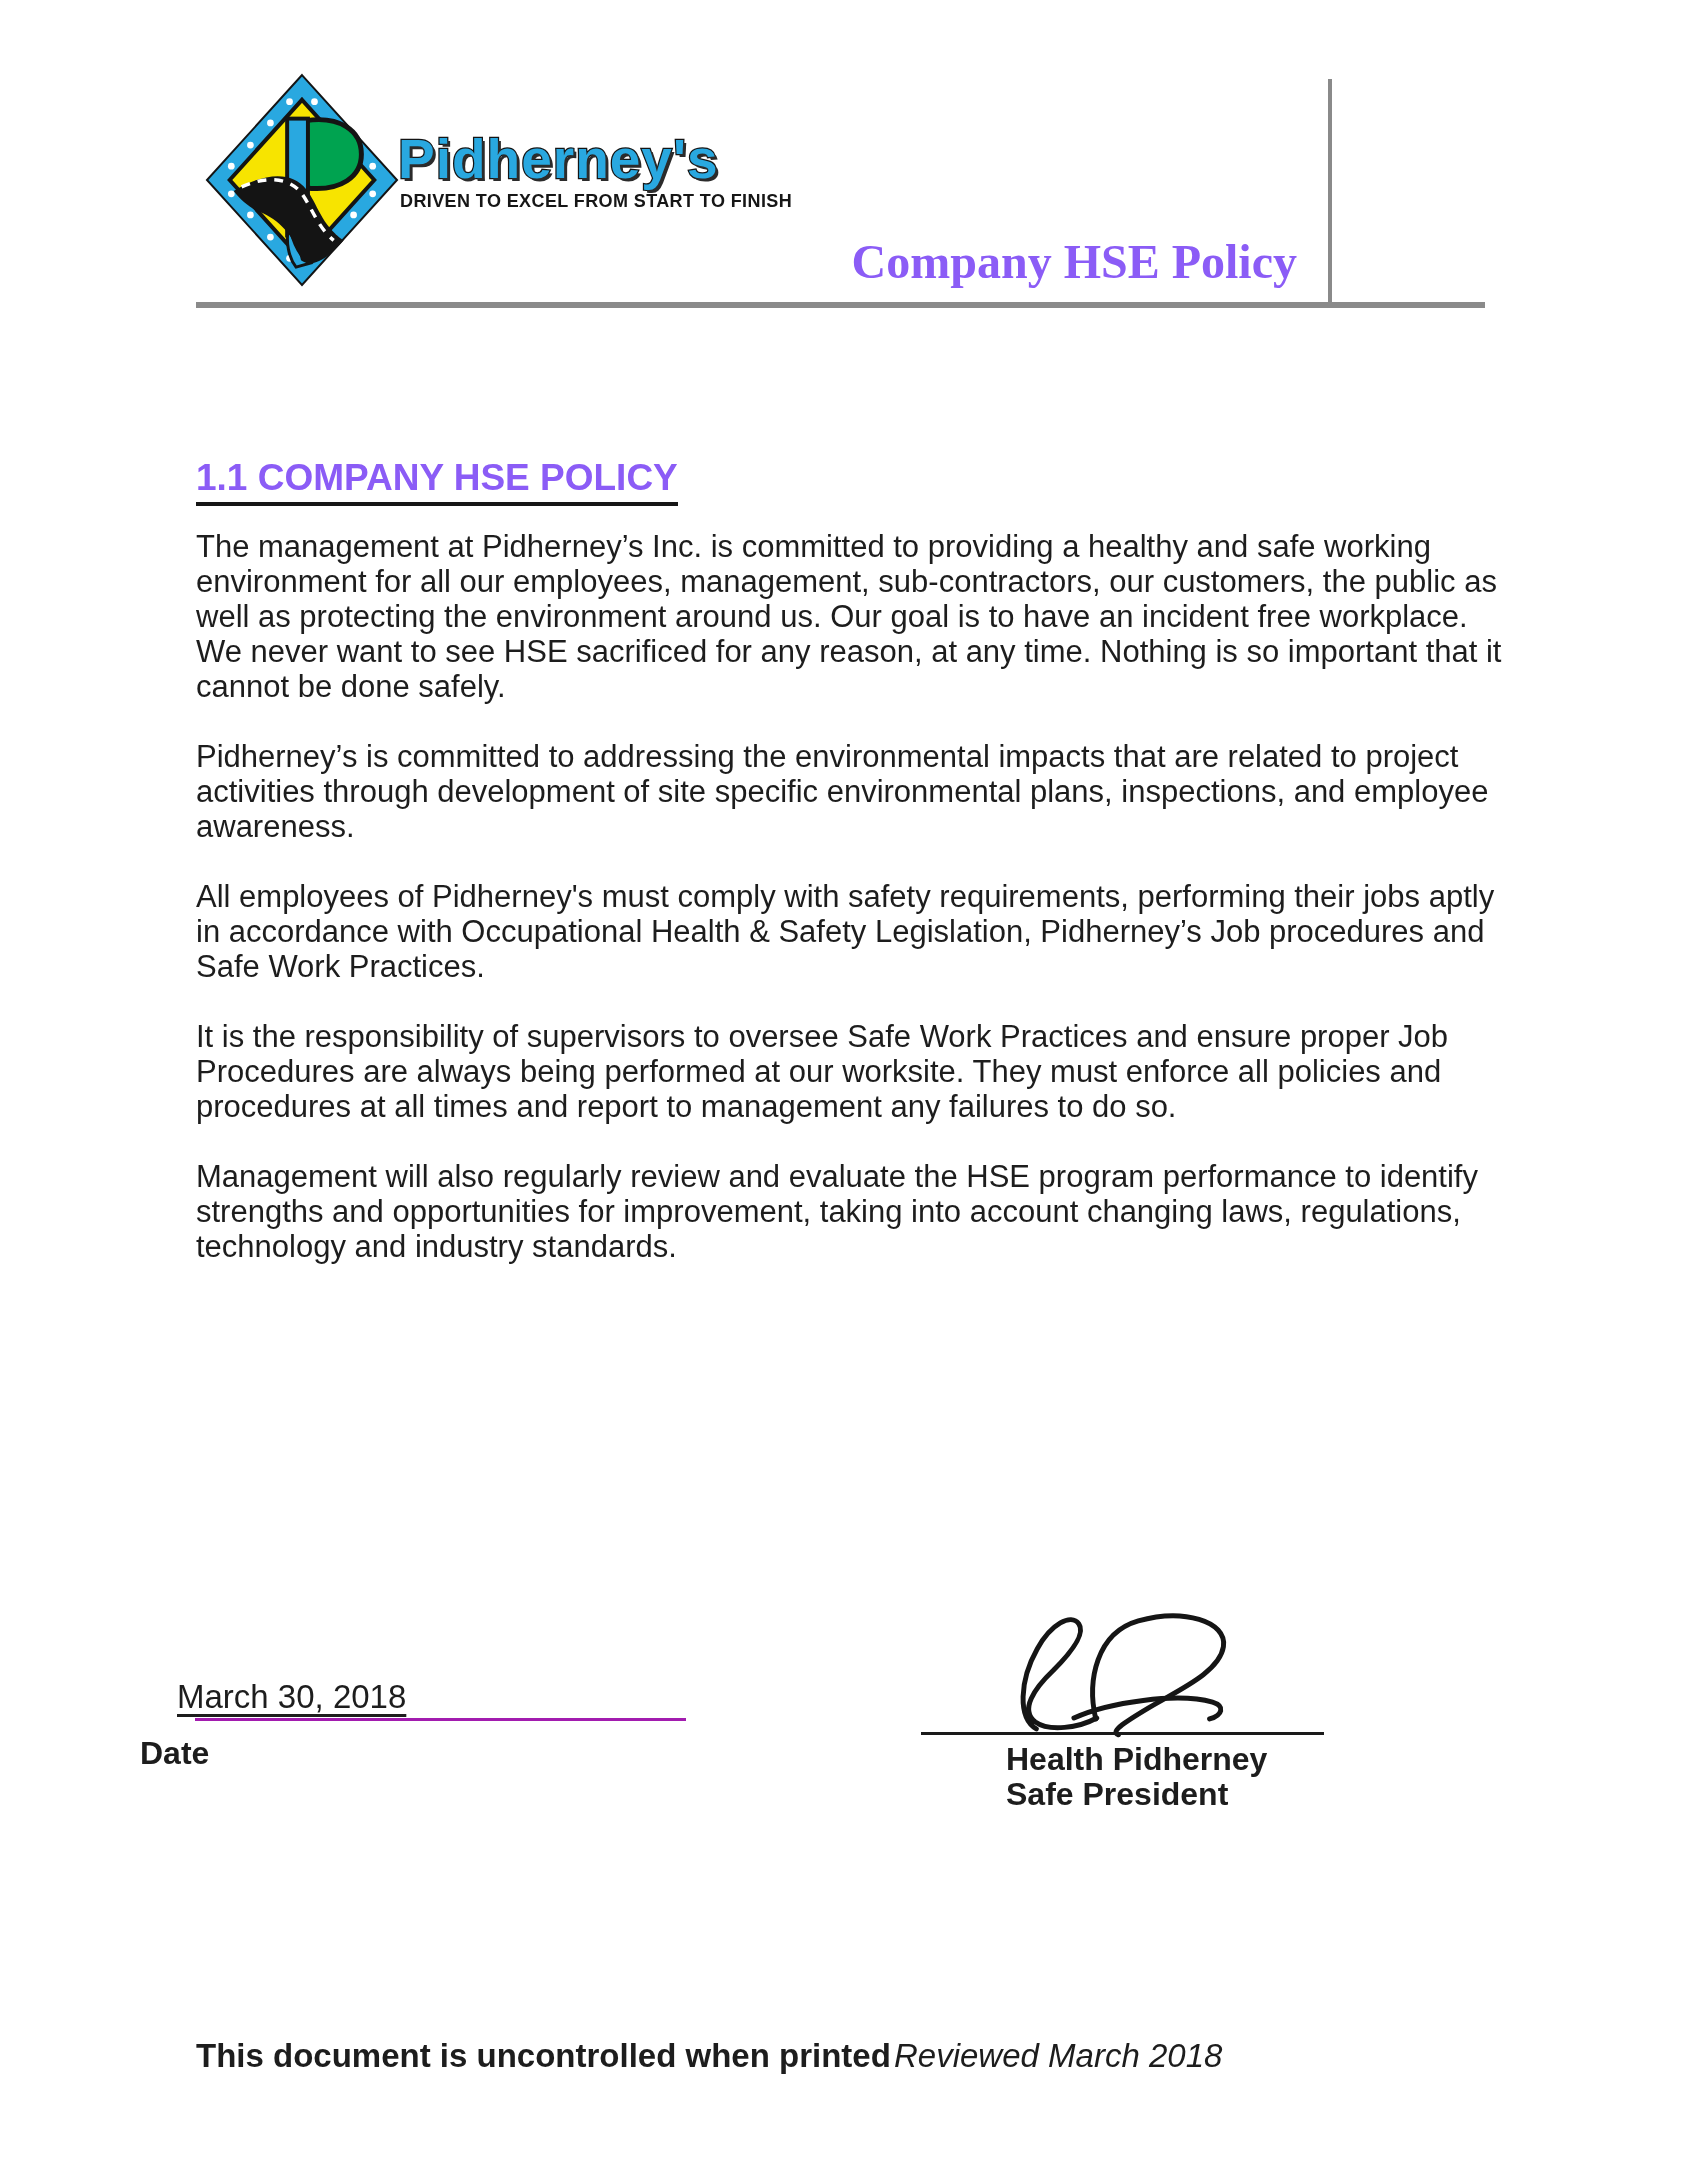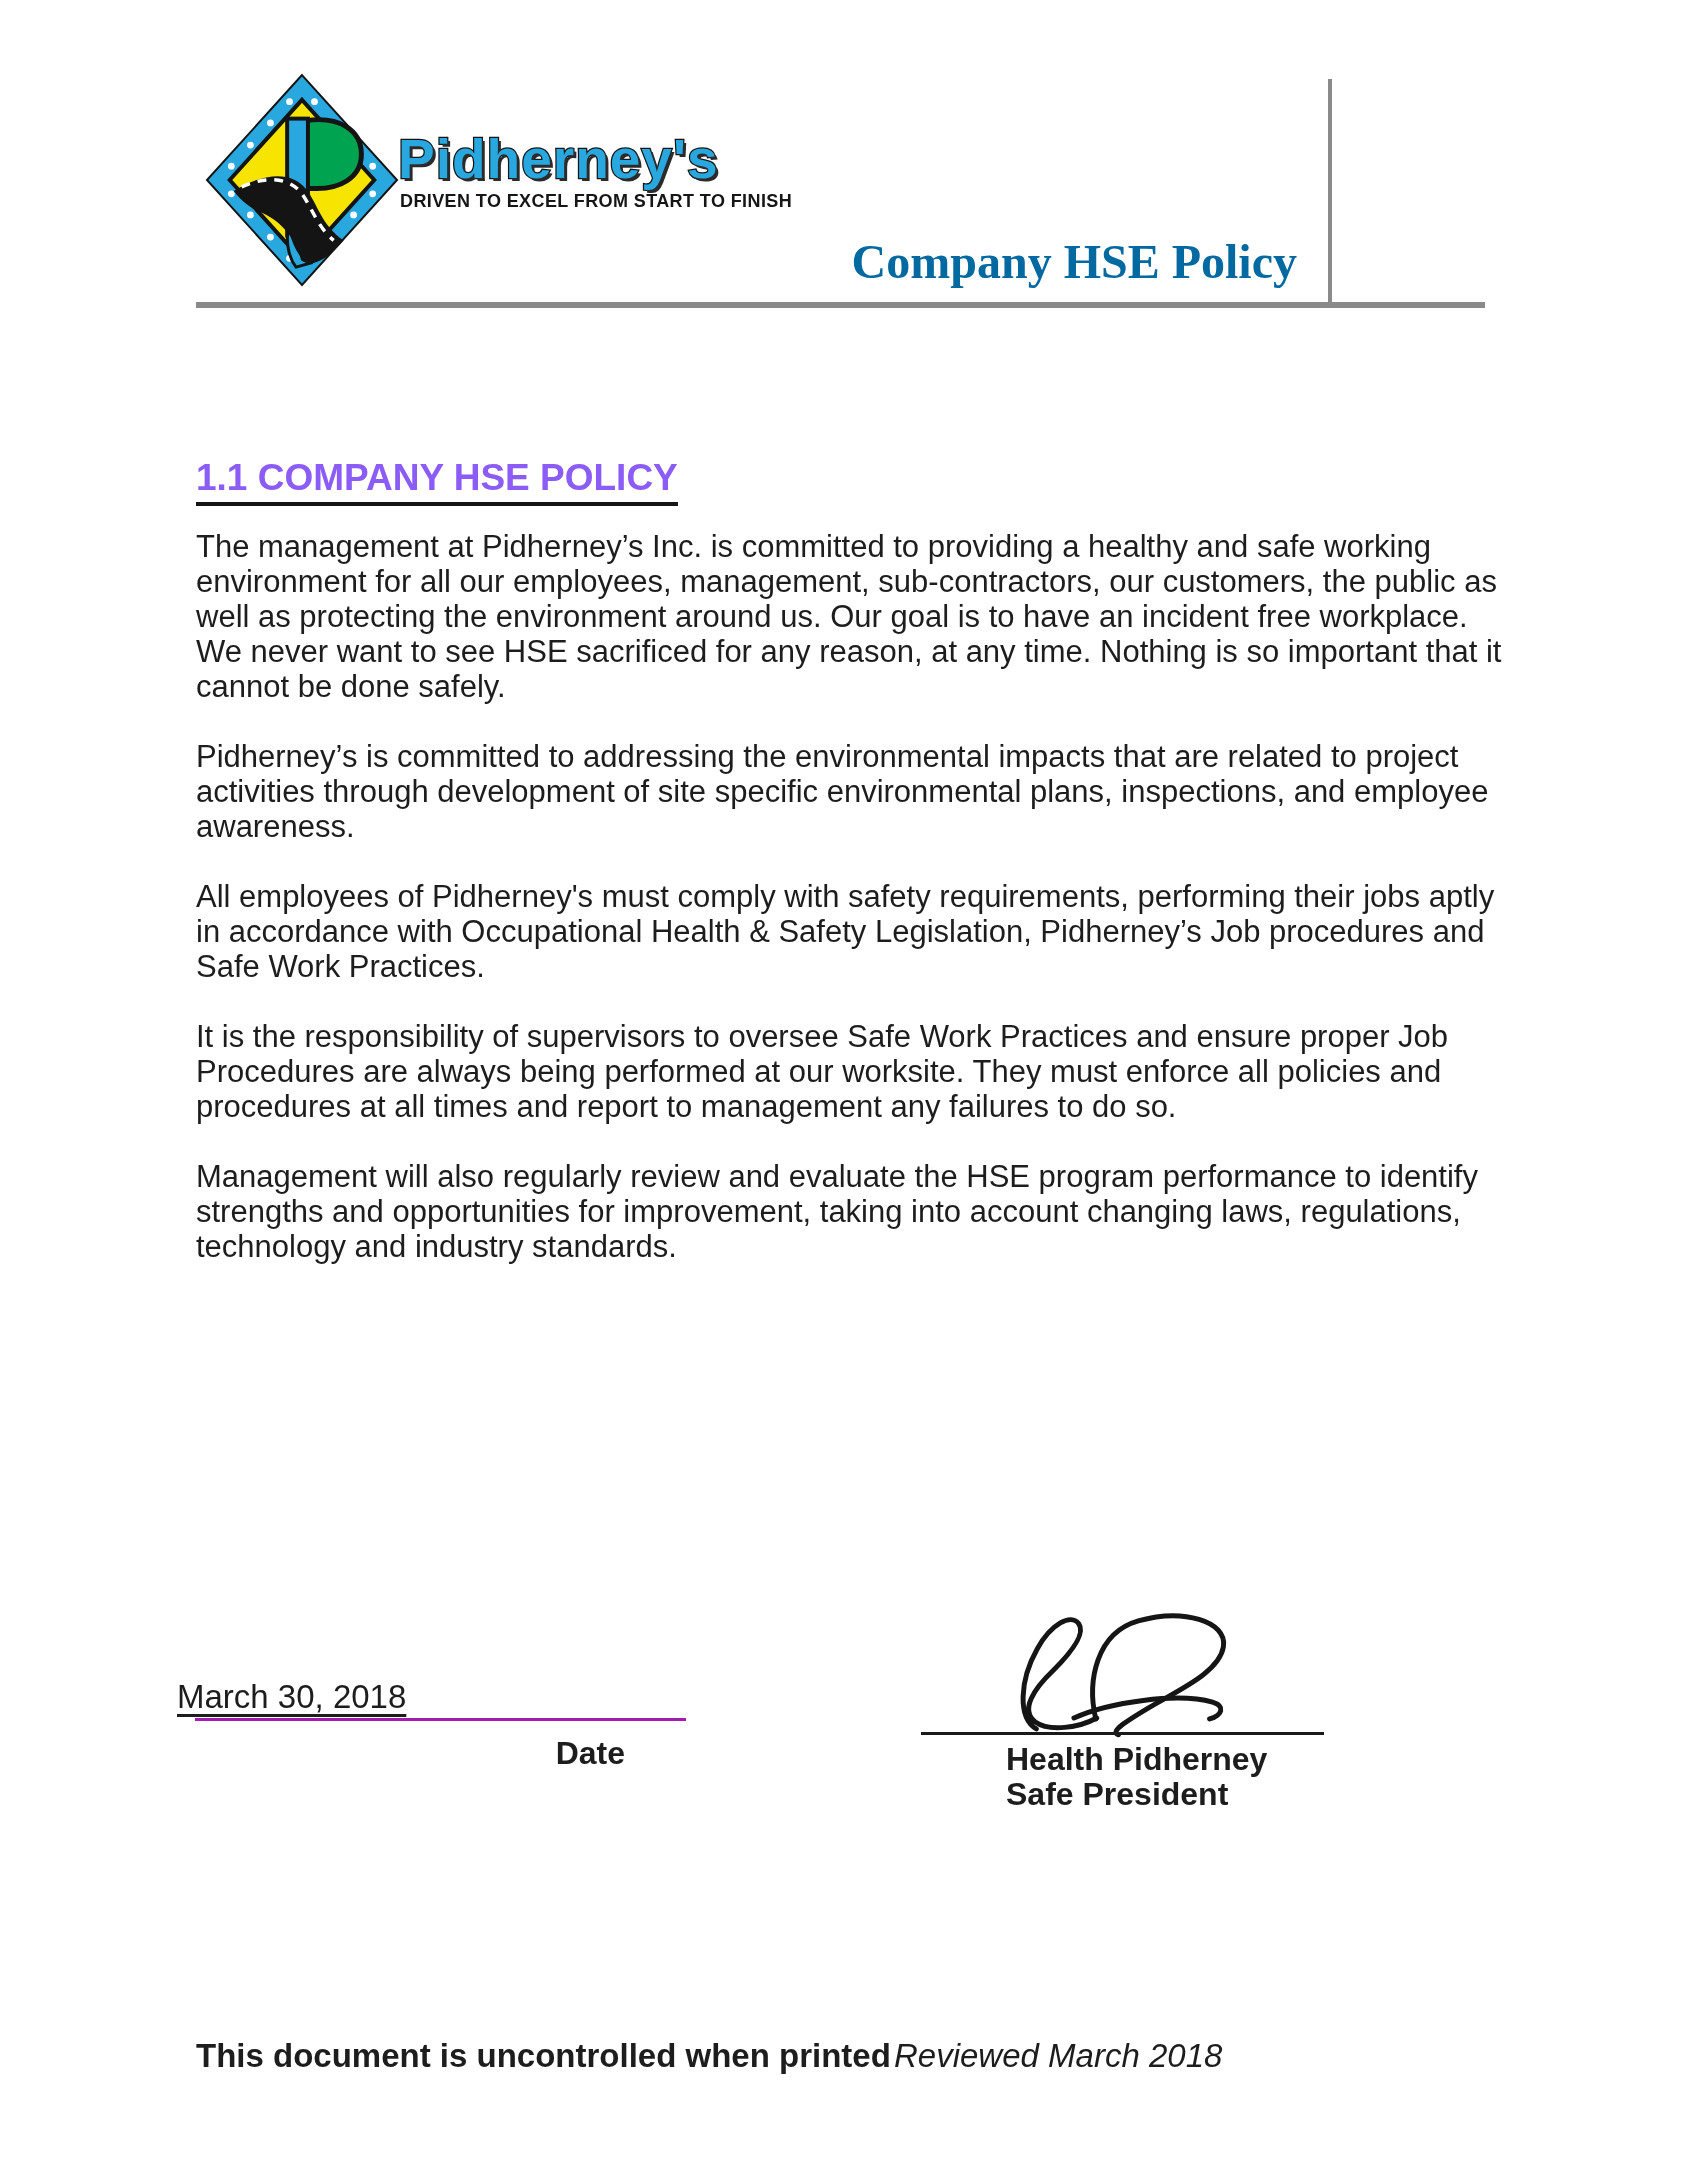--- a/index.html
+++ b/index.html
@@ -23,21 +23,21 @@
     white-space:nowrap;
   }
   .brand-tagline{
     position:absolute;left:400px;top:191px;
     font-size:18px;font-weight:bold;color:#161616;
     letter-spacing:0.4px;white-space:nowrap;
   }
   .doc-title{
     position:absolute;right:386px;top:234px;
     font-family:"Liberation Serif", serif;
-    font-size:48px;font-weight:bold;color:#0369a1;
+    font-size:48px;font-weight:bold;color:#8b5cf6;
     white-space:nowrap;
   }
   .vrule{
     position:absolute;left:1328px;top:79px;
     width:4px;height:226px;background:#8a8a8a;
   }
   .hrule{
     position:absolute;left:196px;top:302px;
     width:1289px;height:6px;background:#8a8a8a;
   }
@@ -63,21 +63,21 @@
     position:absolute;left:195px;top:1678px;width:491px;
     border-bottom:3px solid #a21caf;
     padding-bottom:2px;
   }
   .date-value{
     display:inline-block;transform:translateX(-18px);
     font-size:33px;text-decoration:underline;
     text-decoration-thickness:3px;text-underline-offset:6px;
   }
   .date-label{
-    position:absolute;left:185px;top:1735px;width:491px;text-align:right;text-decoration:underline;
+    position:absolute;left:191px;top:1735px;width:491px;text-align:left;text-decoration:underline;
   }
   .date-label span{
     display:inline-block;transform:translateX(-51px);
     font-size:32px;font-weight:bold;
   }
   #signature-svg{position:absolute;left:970px;top:1596px;width:297px;height:144px;}
   .sig-line{
     position:absolute;left:921px;top:1732px;width:403px;height:3px;background:#1a1a1a;
   }
   .signer{

